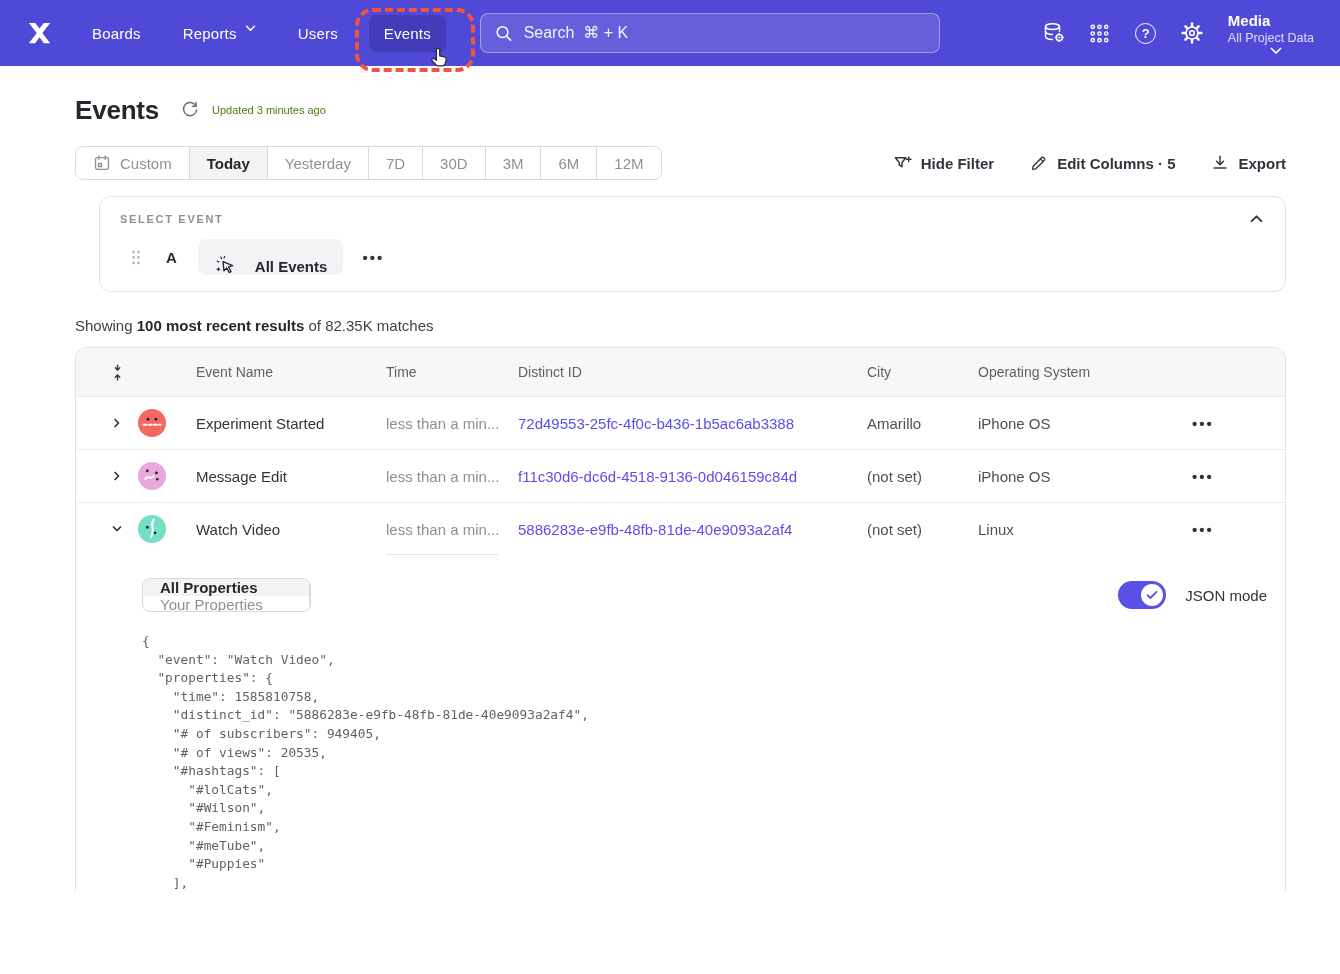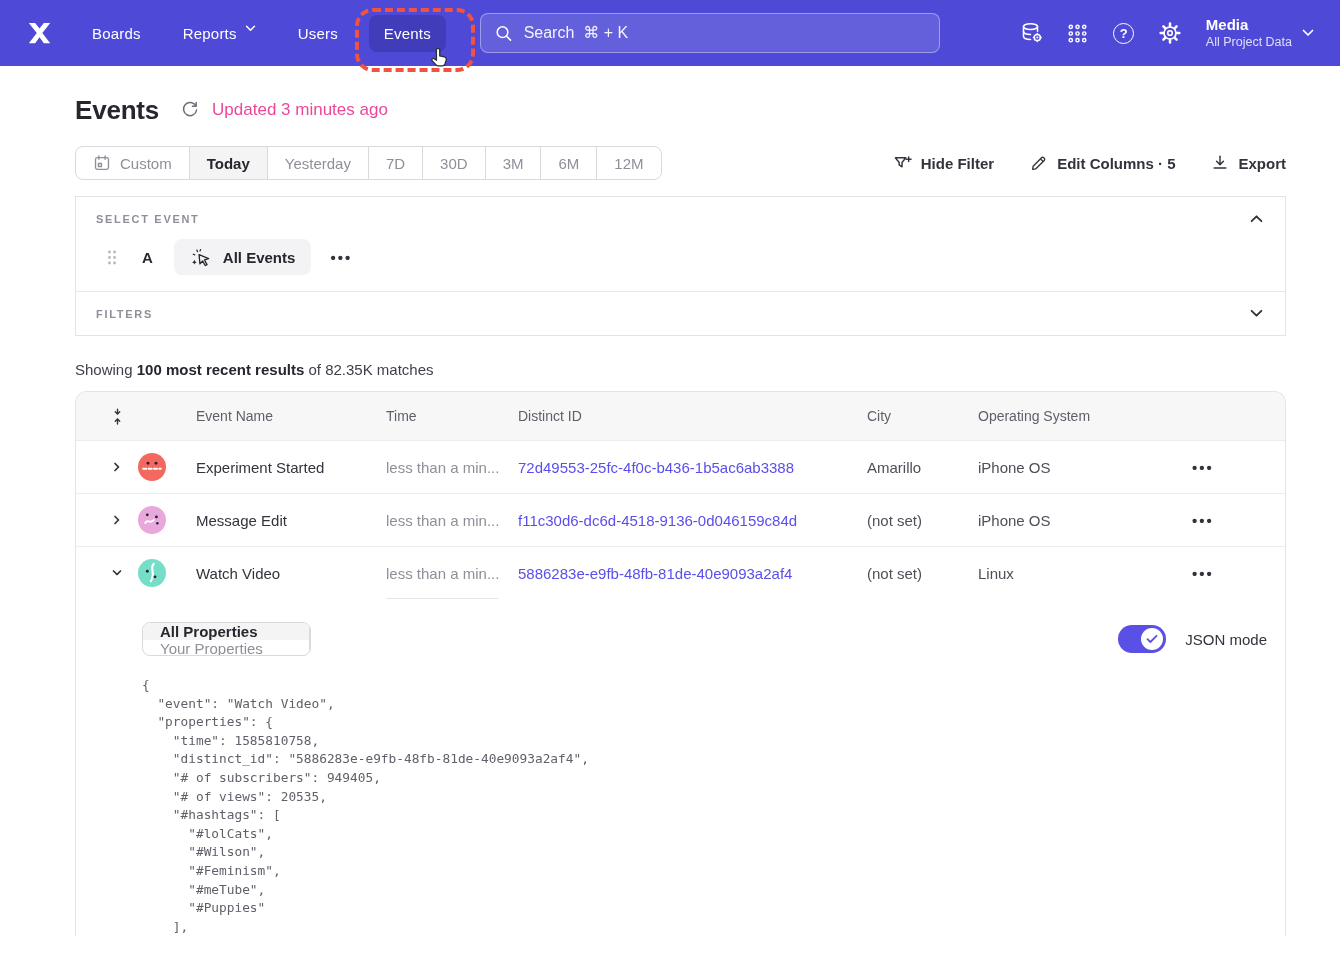--- a/index.html
+++ b/index.html
@@ -42,32 +42,32 @@
   .nav-right { margin-left: auto; display: flex; align-items: center; gap: 10px; }
   .icon-btn {
     width: 36px; height: 36px; display: flex; align-items: center; justify-content: center;
     cursor: pointer; color: #fff;
   }
   .help-circle {
     width: 21px; height: 21px; border: 1.6px solid #fff; border-radius: 50%;
     display: flex; align-items: center; justify-content: center;
     color: #fff; font-size: 13px; font-weight: 700;
   }
-  .project { margin-left: 8px; cursor: pointer; }
+  .project { margin-left: 8px; cursor: pointer; flex-direction: column; }
   .project-name { color: #fff; font-size: 15px; font-weight: 700; line-height: 19px; }
   .project-scope { color: rgba(255,255,255,.82); font-size: 12.5px; line-height: 17px; }
   .project-chev { color: #fff; margin-left: 10px; }
 
   
   .main { padding: 0 54px 0 75px; }
 
   .title-row { display: flex; align-items: center; margin-top: 27px; gap: 13px; height: 34px; }
   .page-title { font-size: 26px; font-weight: 700; color: #26262e; letter-spacing: -.2px; }
   .refresh-btn { color: #6e6e78; cursor: pointer; margin-left: 9px; }
-  .updated { font-size: 17px; color: #ec4899; }
+  .updated { font-size: 11px; color: #4d7c0f; }
 
   .controls { display: flex; align-items: center; margin-top: 16px; height: 40px; }
   .daterange { display: inline-flex; border: 1px solid #D9D9DE; border-radius: 8px; height: 34px; overflow: hidden; background: #fff; }
   .dr-item {
     display: flex; align-items: center; gap: 9px; padding: 0 17px; font-size: 15px;
     color: #8F8F99; border-right: 1px solid #D9D9DE; cursor: pointer; white-space: nowrap;
   }
   .dr-item:last-child { border-right: none; }
   .dr-item.selected { background: #F4F4F5; color: #26262e; font-weight: 700; }
 
@@ -80,30 +80,30 @@
     margin-left: 36px; width: 218px; height: 40px; background: #F4F4F6; border-radius: 8px;
     display: flex; align-items: center; gap: 9px; padding: 0 13px;
   }
   .search-events input {
     background: transparent; border: none; outline: none; width: 100%;
     font-size: 15px; color: #3c3c46; font-family: "Liberation Sans", sans-serif;
   }
   .search-events input::placeholder { color: #8F8F99; }
 
   
-  .panel { border: 1px solid #E3E3E8; border-radius: 0; margin-top: 13px; }
+  .panel { border: 1px solid #E3E3E8; border-radius: 12px; margin-top: 13px; margin-left: 24px; }
   .panel-sec { padding: 15px 20px 16px; }
   .sec-head { display: flex; justify-content: space-between; align-items: center; }
   .sec-label { font-size: 11px; font-weight: 700; letter-spacing: 1.7px; color: #8F8F99; }
   .sec-chev { color: #33333d; cursor: pointer; padding: 2px; }
   .event-row { display: flex; align-items: center; margin-top: 14px; }
   .drag-handle { margin-left: 10px; cursor: grab; }
   .series-letter { margin-left: 24px; font-size: 15px; font-weight: 700; color: #26262e; }
   .pill {
-    margin-left: 21px; height: 36px; display: flex; align-items: center; gap: 12px;
+    margin-left: 21px; height: 36px; display: flex; align-items: flex-end; gap: 20px;
     background: #F3F3F5; border-radius: 8px; padding: 0 16px; cursor: pointer;
   }
   .pill-label { font-size: 15px; font-weight: 700; color: #26262e; }
   .more-dots { margin-left: 19px; font-size: 15px; font-weight: 700; letter-spacing: 2px; color: #33333d; cursor: pointer; }
   .add-row { display: flex; align-items: center; gap: 11px; margin-top: 17px; margin-left: 66px; cursor: pointer; }
   .add-label { font-size: 15px; font-weight: 600; color: #26262e; }
   .filters-sec { display: flex; justify-content: space-between; align-items: center; padding: 15px 20px; border-top: 1px solid #E8E8EC; }
 
   
   .results { margin-top: 25px; font-size: 15px; color: #3F3F4A; }
@@ -351,28 +351,20 @@
                 <path d="M3.4 7.6 L5 8.2"></path>
                 <path d="M10.8 2.6 L10.8 4.2" transform="rotate(25 10.8 3.4)"></path>
             </g>
             <path d="M4.6 13.4 l.8 1.7 1.7.8 -1.7.8 -.8 1.7 -.8-1.7 -1.7-.8 1.7-.8 z" fill="#26262e" stroke="none"></path>
           </svg>
           <span class="pill-label">All Events</span>
         </div>
         <span class="more-dots">•••</span>
       </div>
     </div>
-    <div class="filters-sec">
-      <span class="sec-label">FILTERS</span>
-      <span class="sec-chev">
-        <svg width="13" height="9" viewBox="0 0 12 8">
-            <path d="M1.5 1.5 L6 6 L10.5 1.5" fill="none" stroke="#33333d" stroke-width="1.7" stroke-linecap="round" stroke-linejoin="round"></path>
-          </svg>
-      </span>
-    </div>
   </section>
 
   <p class="results"><span>Showing </span><b>100 most recent results</b><span> of 82.35K matches</span></p>
 
   <section class="table">
     <div class="trow thead">
       <span class="col-center">
         <svg width="13" height="19" viewBox="0 0 14 20" fill="none" stroke="#33333d" stroke-width="1.5" stroke-linecap="round" stroke-linejoin="round">
           <path d="M7 2 V7"></path>
             <path d="M4.6 4.8 L7 7.2 L9.4 4.8"></path>

